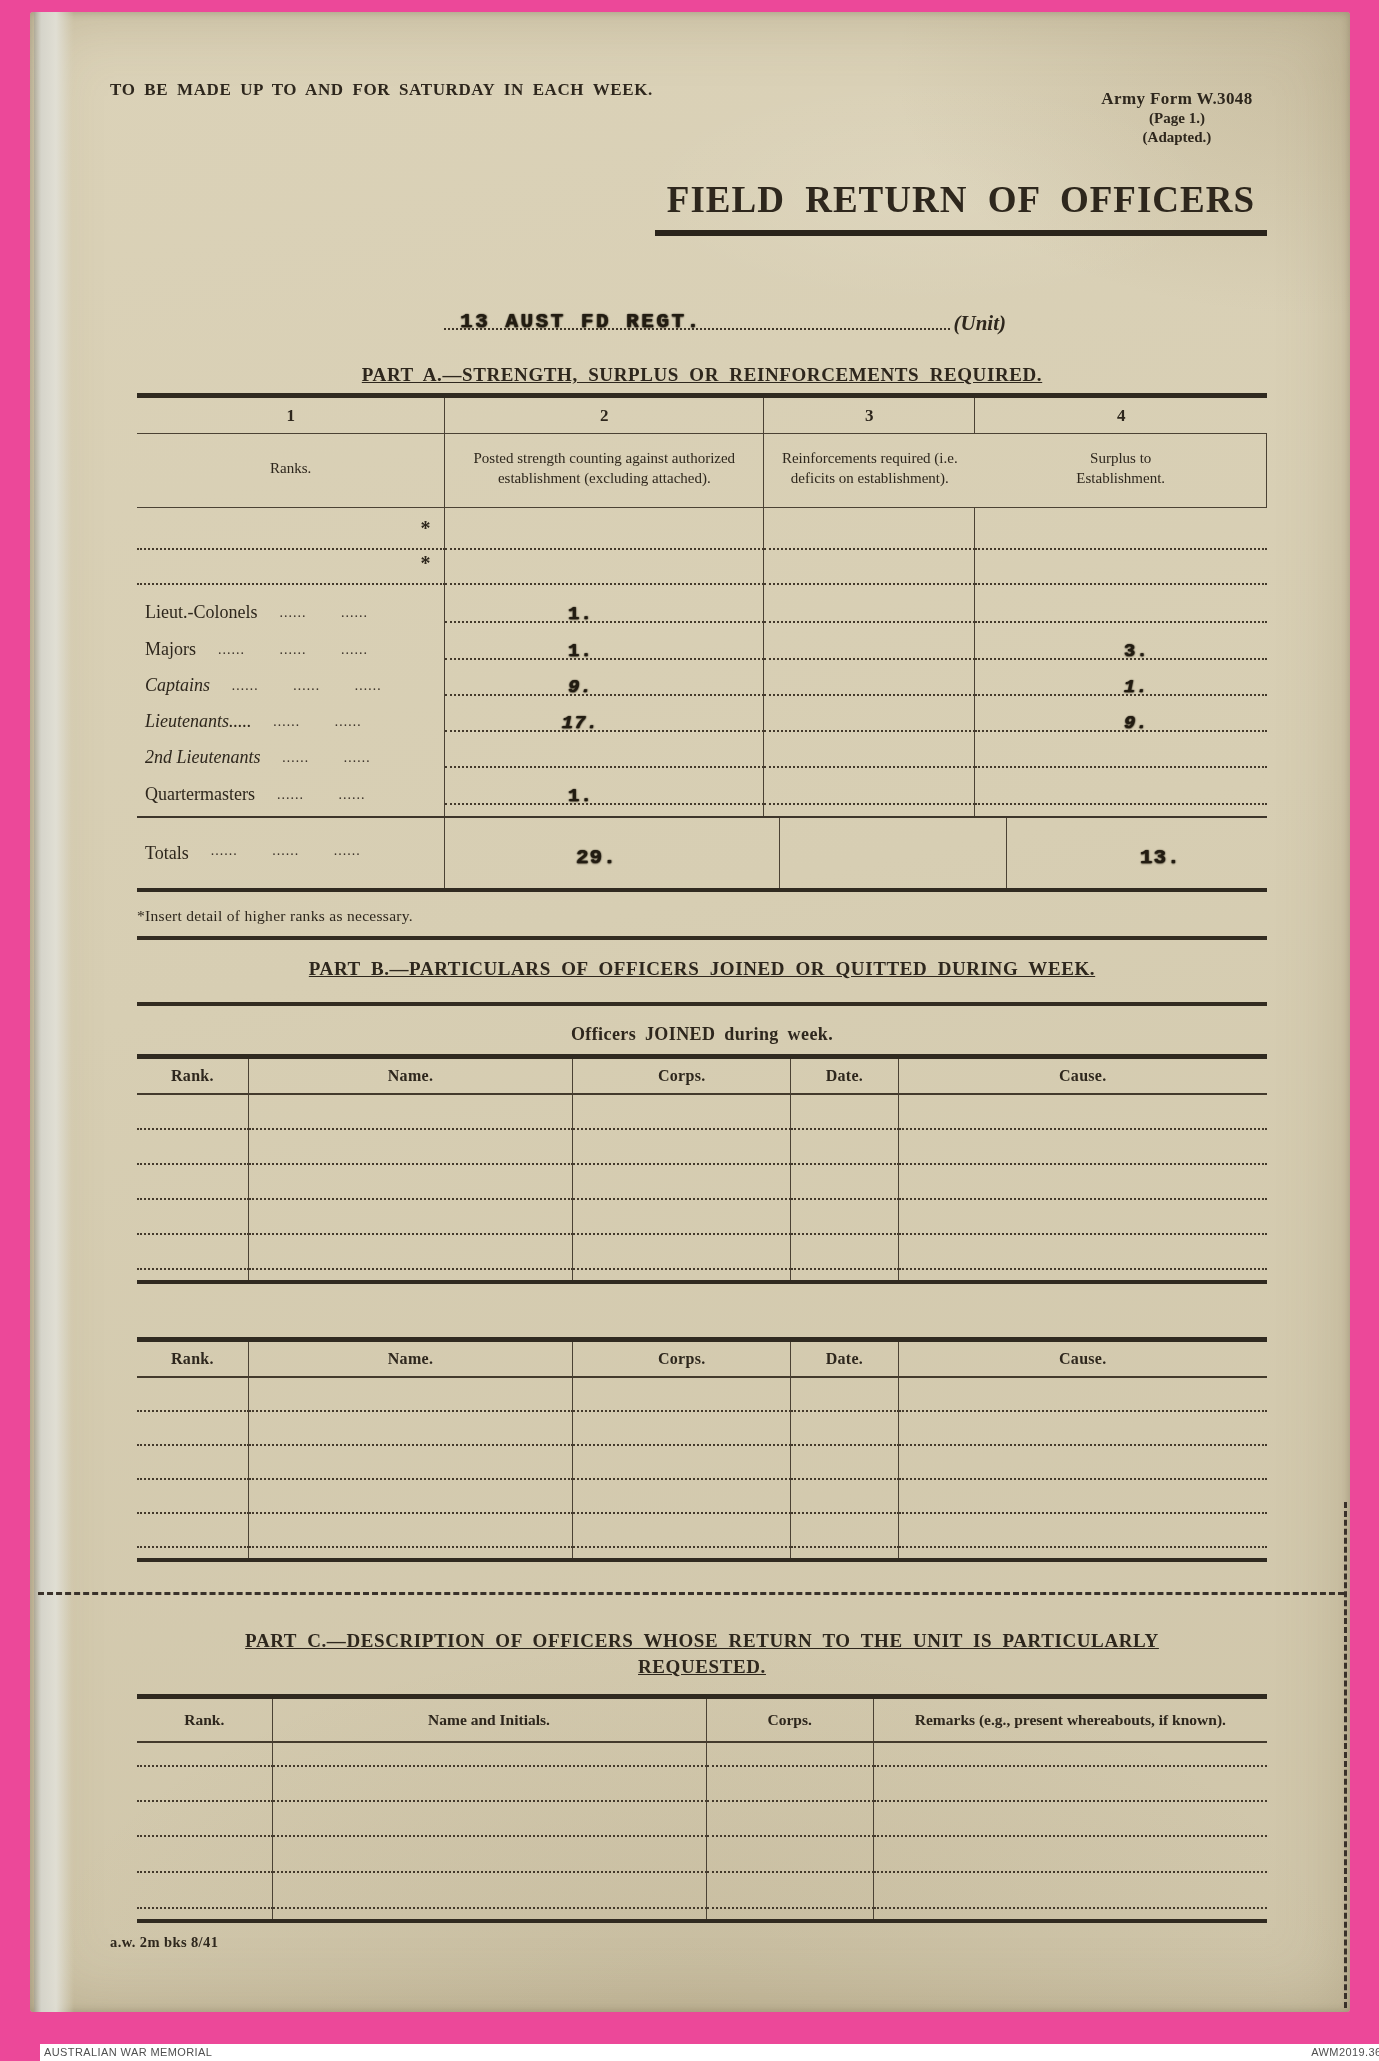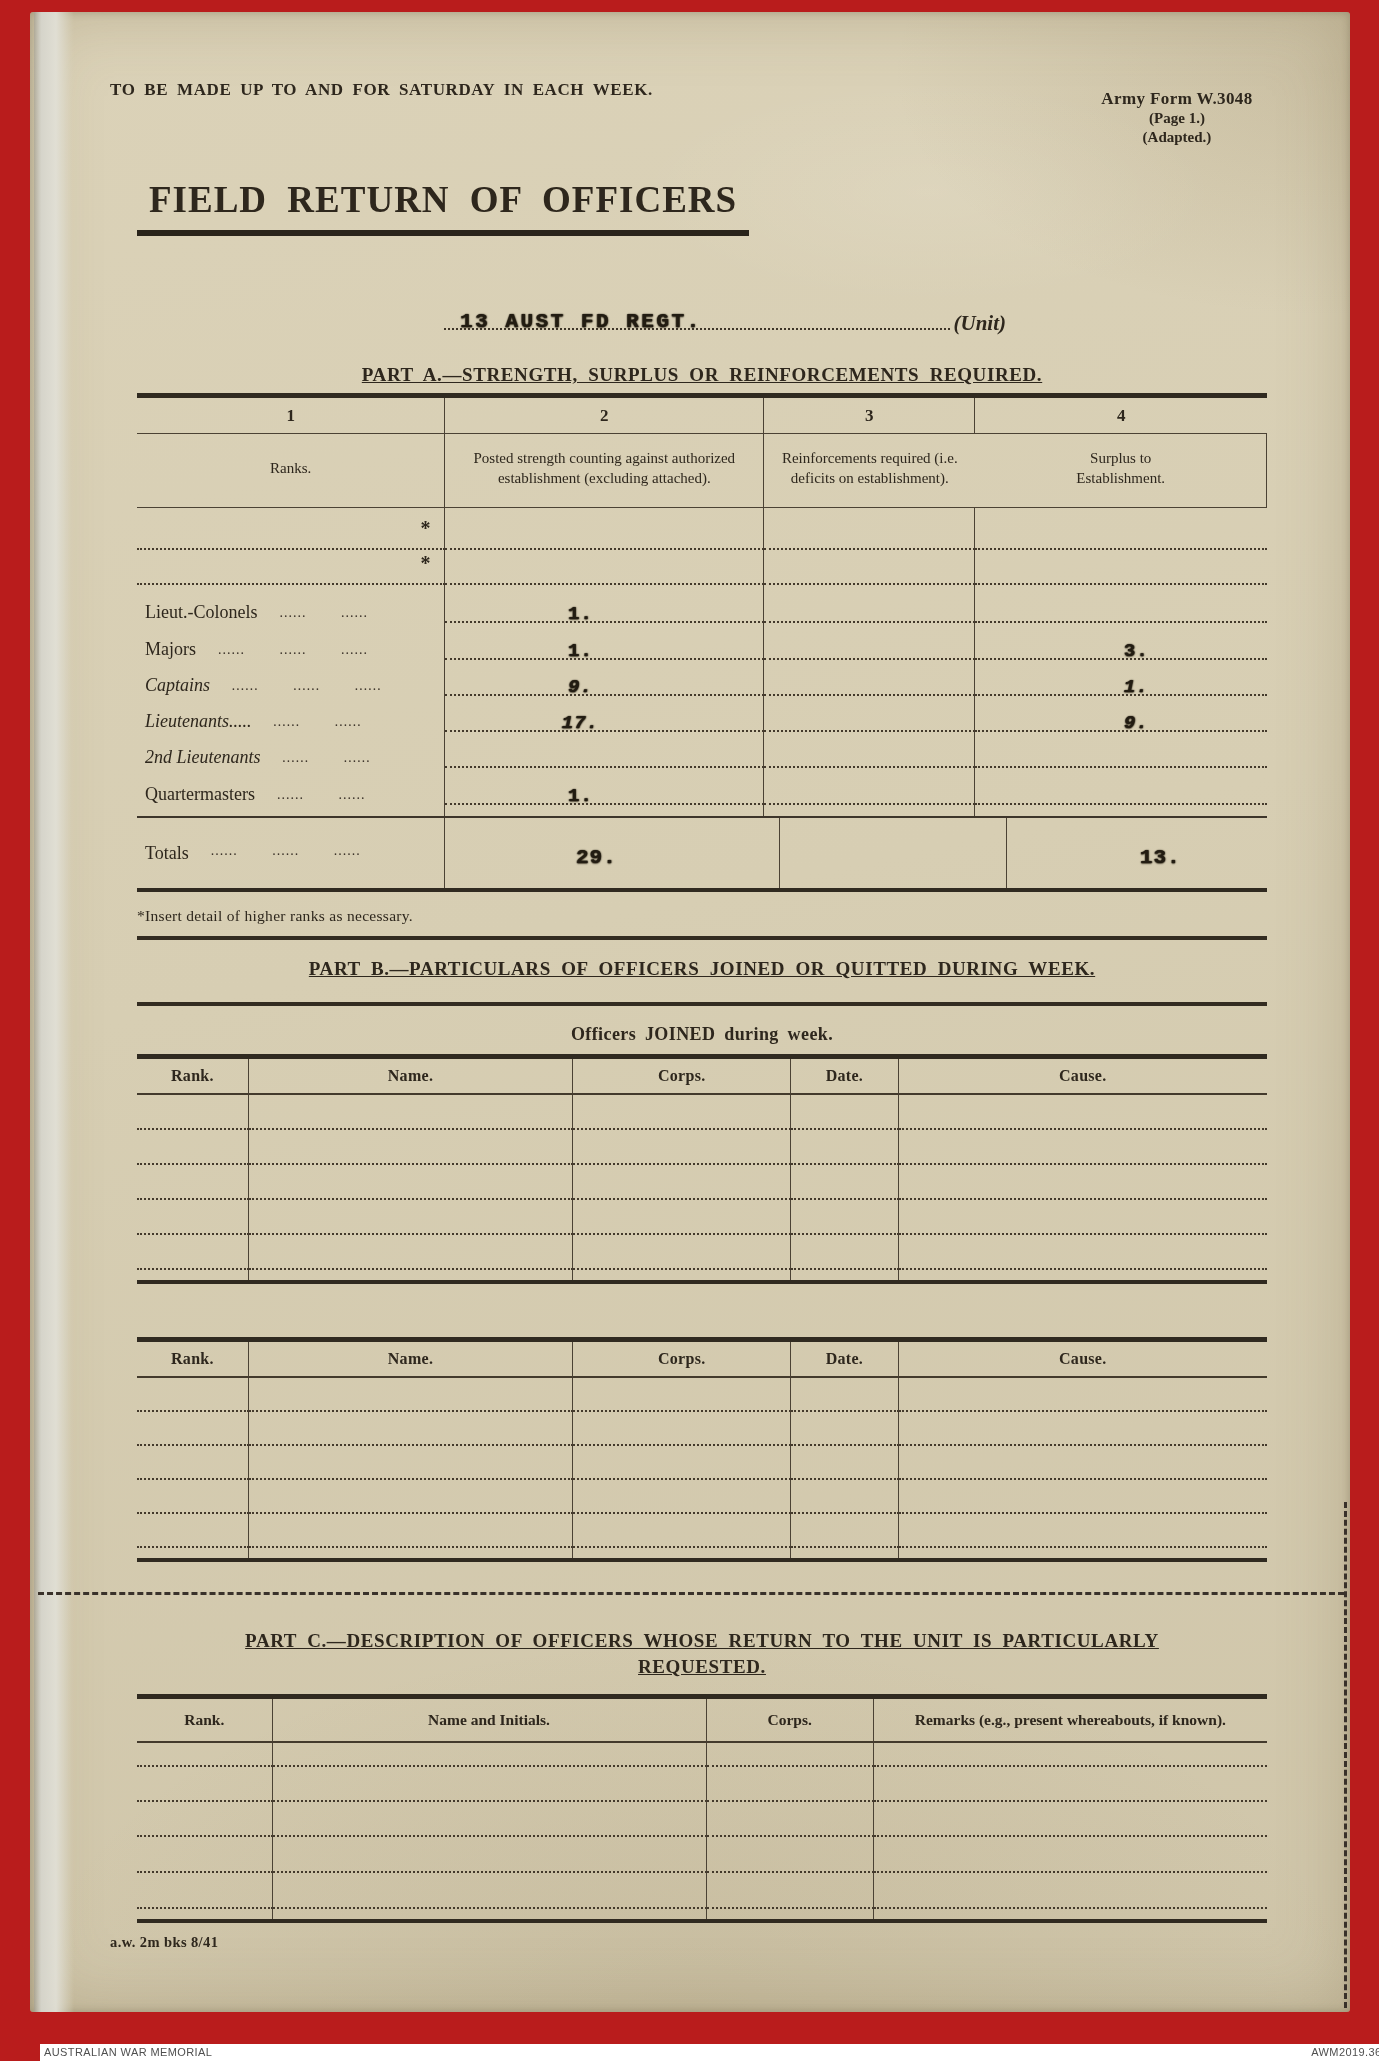--- a/index.html
+++ b/index.html
@@ -1,34 +1,34 @@
 <!DOCTYPE html>
 <html><head>
 <meta charset="utf-8">
 <style>
   html,body{margin:0;padding:0;background:#000;}
-  .photo{position:relative;width:1379px;height:2061px;background:#b91c1c;overflow:hidden;
+  .photo{position:relative;width:1379px;height:2061px;background:#ec4899;overflow:hidden;
          font-family:"Liberation Serif","DejaVu Serif",serif;}
   .paper{position:absolute;left:30px;top:12px;width:1320px;height:2000px;color:#2e271d;
          background:
            radial-gradient(ellipse 420px 160px at 68% 9%, rgba(255,255,248,.10), transparent 70%),
            radial-gradient(ellipse 600px 340px at 98% 3%, rgba(125,105,65,.16), transparent 72%),
            radial-gradient(ellipse 900px 500px at 50% 100%, rgba(120,100,60,.10), transparent 75%),
            linear-gradient(168deg,#dbd2b8 0%,#d7ceb3 45%,#cfc5a9 100%);
          box-shadow: inset 0 0 70px rgba(110,92,55,.28), inset 0 0 8px rgba(40,30,10,.25);
          border-radius:3px;}
   .tape{position:absolute;left:4px;top:0;bottom:0;width:40px;
         background:linear-gradient(90deg, rgba(160,158,148,.55) 0%, rgba(214,213,204,.95) 18%, rgba(226,225,216,.9) 55%, rgba(216,211,190,.25) 92%, rgba(216,211,190,0) 100%);}
   
   .instruction{position:absolute;left:80px;top:68px;font-size:17px;font-weight:bold;
                letter-spacing:.6px;word-spacing:4px;}
   .formref{position:absolute;left:1042px;top:76px;width:210px;text-align:center;line-height:1.25;}
   .formref .fr1{font-size:17px;font-weight:bold;letter-spacing:.4px;}
   .formref .fr2,.formref .fr3{font-size:15px;font-weight:bold;}
-  .title-wrap{position:absolute;left:107px;top:166px;width:1130px;text-align:left;}
+  .title-wrap{position:absolute;left:107px;top:166px;width:1130px;text-align:right;}
   .title-wrap .t{display:inline-block;font-size:37px;font-weight:bold;letter-spacing:1px;
                  word-spacing:10px;padding:0 12px 9px;border-bottom:6px solid #2a241b;}
   .unit-row{position:absolute;left:414px;top:282px;width:562px;display:flex;align-items:flex-end;}
   .unit-dots{position:relative;flex:1;height:34px;border-bottom:2px dotted #3e3528;}
   .unit-label{font-size:21px;font-style:italic;font-weight:bold;margin-left:4px;transform:translateY(6px);}
   
   .typed{font-family:"Liberation Mono","DejaVu Sans Mono",monospace;font-weight:bold;color:#221c12;
          text-shadow:.6px .4px 1.3px rgba(28,22,10,.95), -.6px 0 1px rgba(28,22,10,.5), 0 1px 1.5px rgba(28,22,10,.6);
          filter:blur(.35px);}
   .unitVal{position:absolute;left:16px;bottom:-5px;font-size:21px;letter-spacing:2.5px;}

